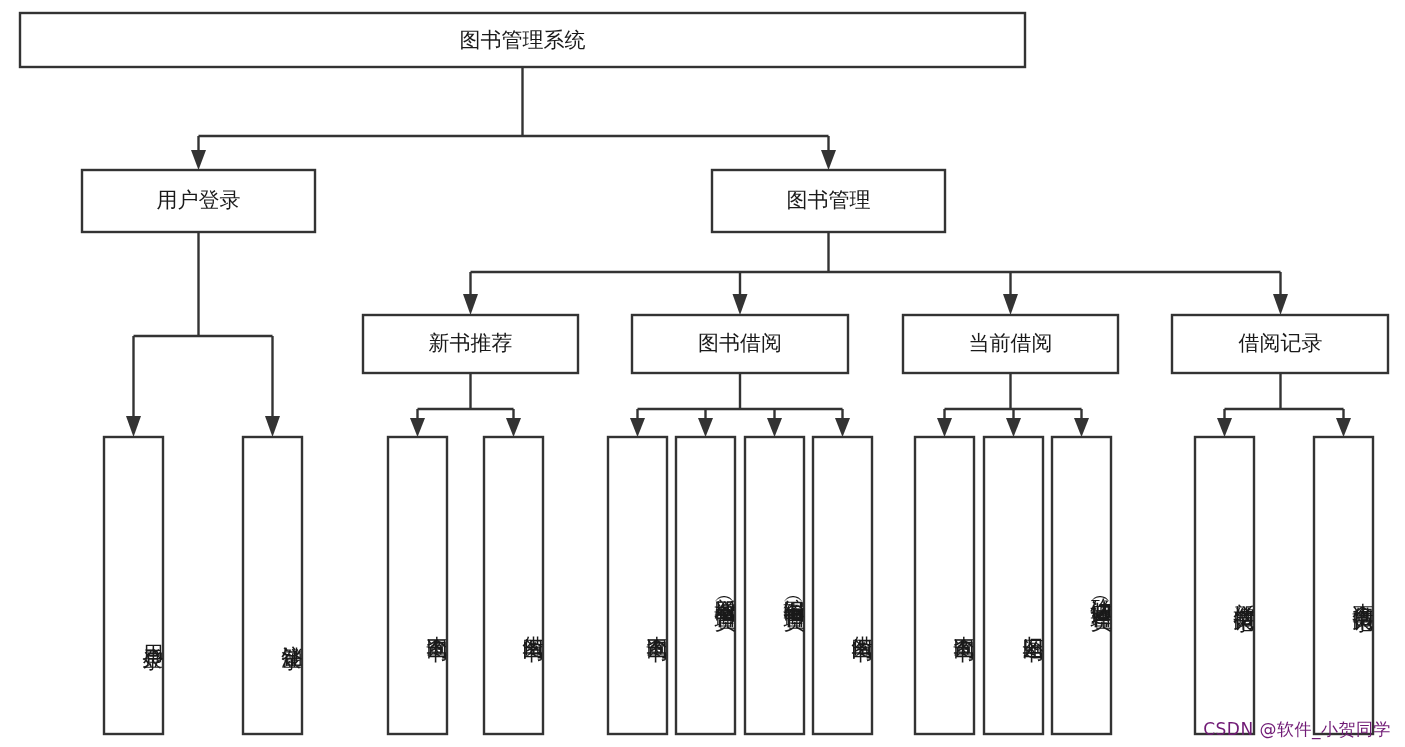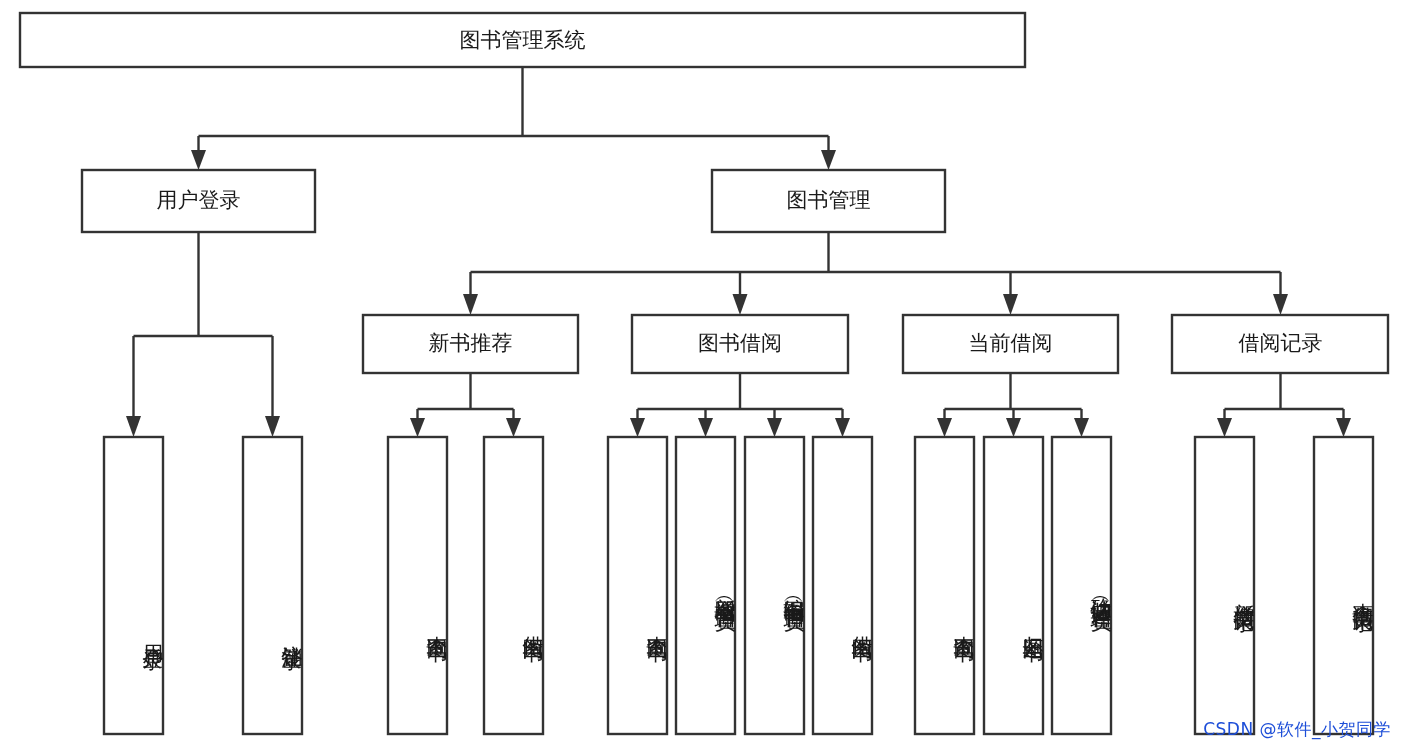--- a/index.html
+++ b/index.html
@@ -63,21 +63,21 @@
     justify-content: center;
     white-space: nowrap;
     pointer-events: none;
   }
   .watermark {
     position: absolute;
     right: 14px;
     bottom: 6px;
     font-family: "DejaVu Sans", "Liberation Sans", sans-serif;
     font-size: 17px;
-    color: #1d4ed8;
+    color: #701a75;
     letter-spacing: 0.5px;
     white-space: nowrap;
   }
 </style>
 </head>
 <body>
 
 <div id="diagram-root">
 
   <svg class="diagram-canvas" viewBox="0 0 1405 747">

